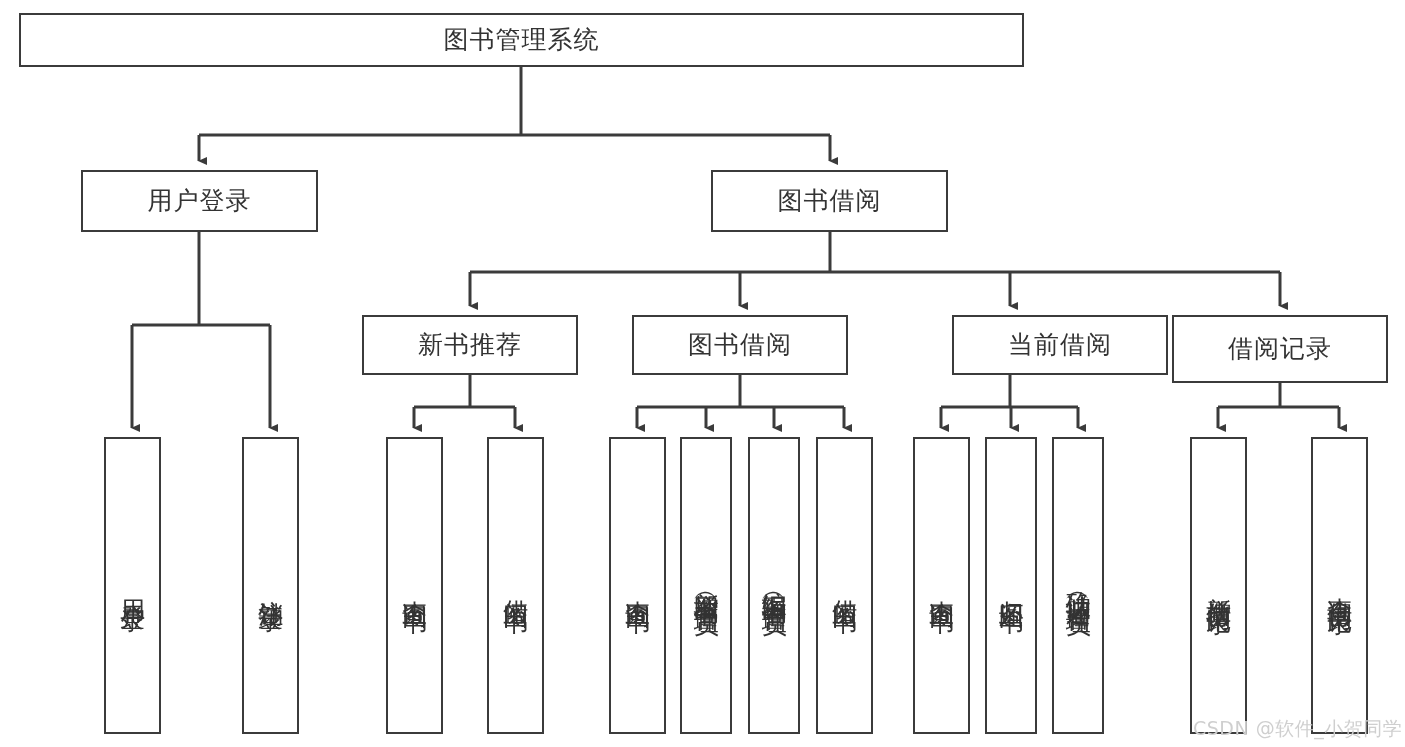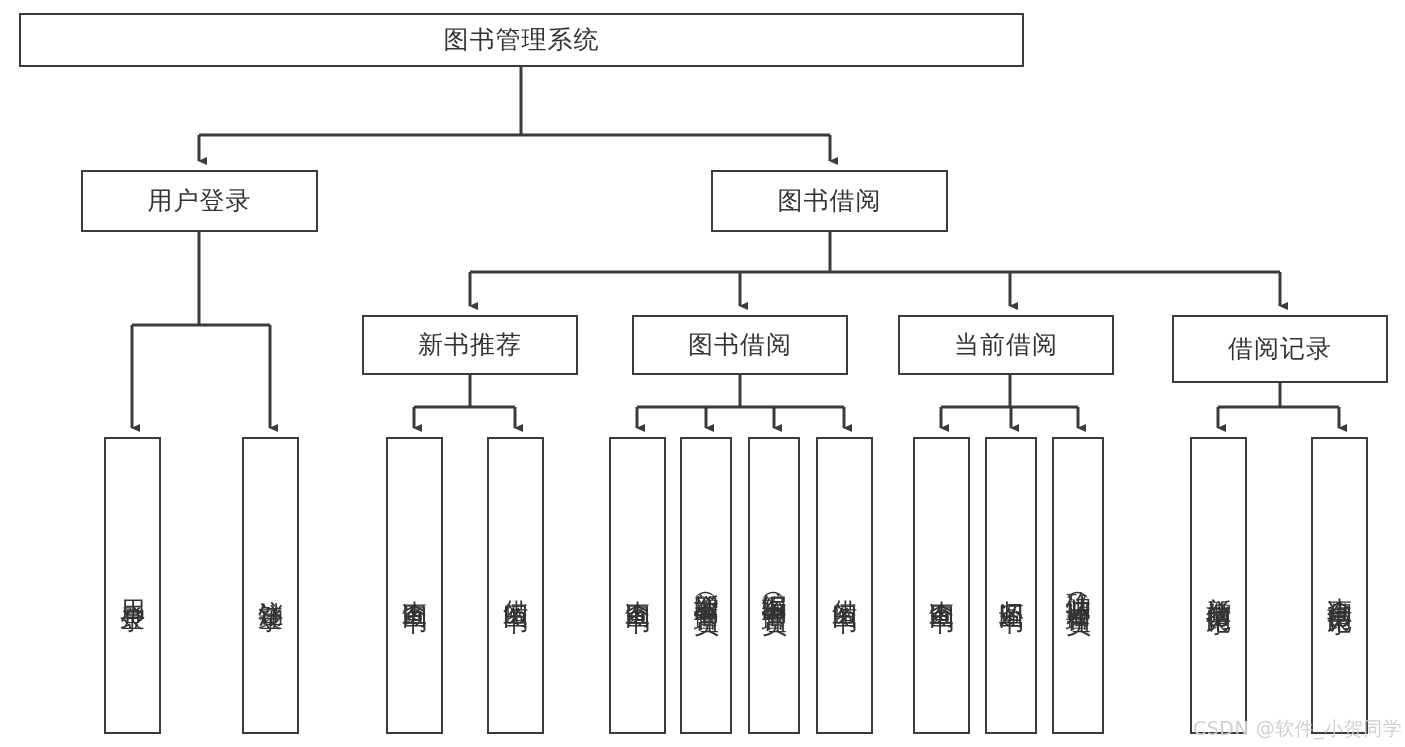--- a/index.html
+++ b/index.html
@@ -133,21 +133,21 @@
   <div class="node horiz" style="left:711px; top:170px; width:237px; height:62px;">
     <span>图书借阅</span>
   </div>
 
   <div class="node horiz" style="left:362px; top:315px; width:216px; height:60px;">
     <span>新书推荐</span>
   </div>
   <div class="node horiz" style="left:632px; top:315px; width:216px; height:60px;">
     <span>图书借阅</span>
   </div>
-  <div class="node horiz" style="left:898px; top:315px; width:216px; height:60px;">
+  <div class="node horiz" style="left:952px; top:315px; width:216px; height:60px;">
     <span>当前借阅</span>
   </div>
   <div class="node horiz" style="left:1172px; top:315px; width:216px; height:68px;">
     <span>借阅记录</span>
   </div>
 
   <div class="node vert" style="left:104px; top:437px; width:57px; height:297px;">
     <span class="vtext">用户登录</span>
   </div>
   <div class="node vert" style="left:242px; top:437px; width:57px; height:297px;">

